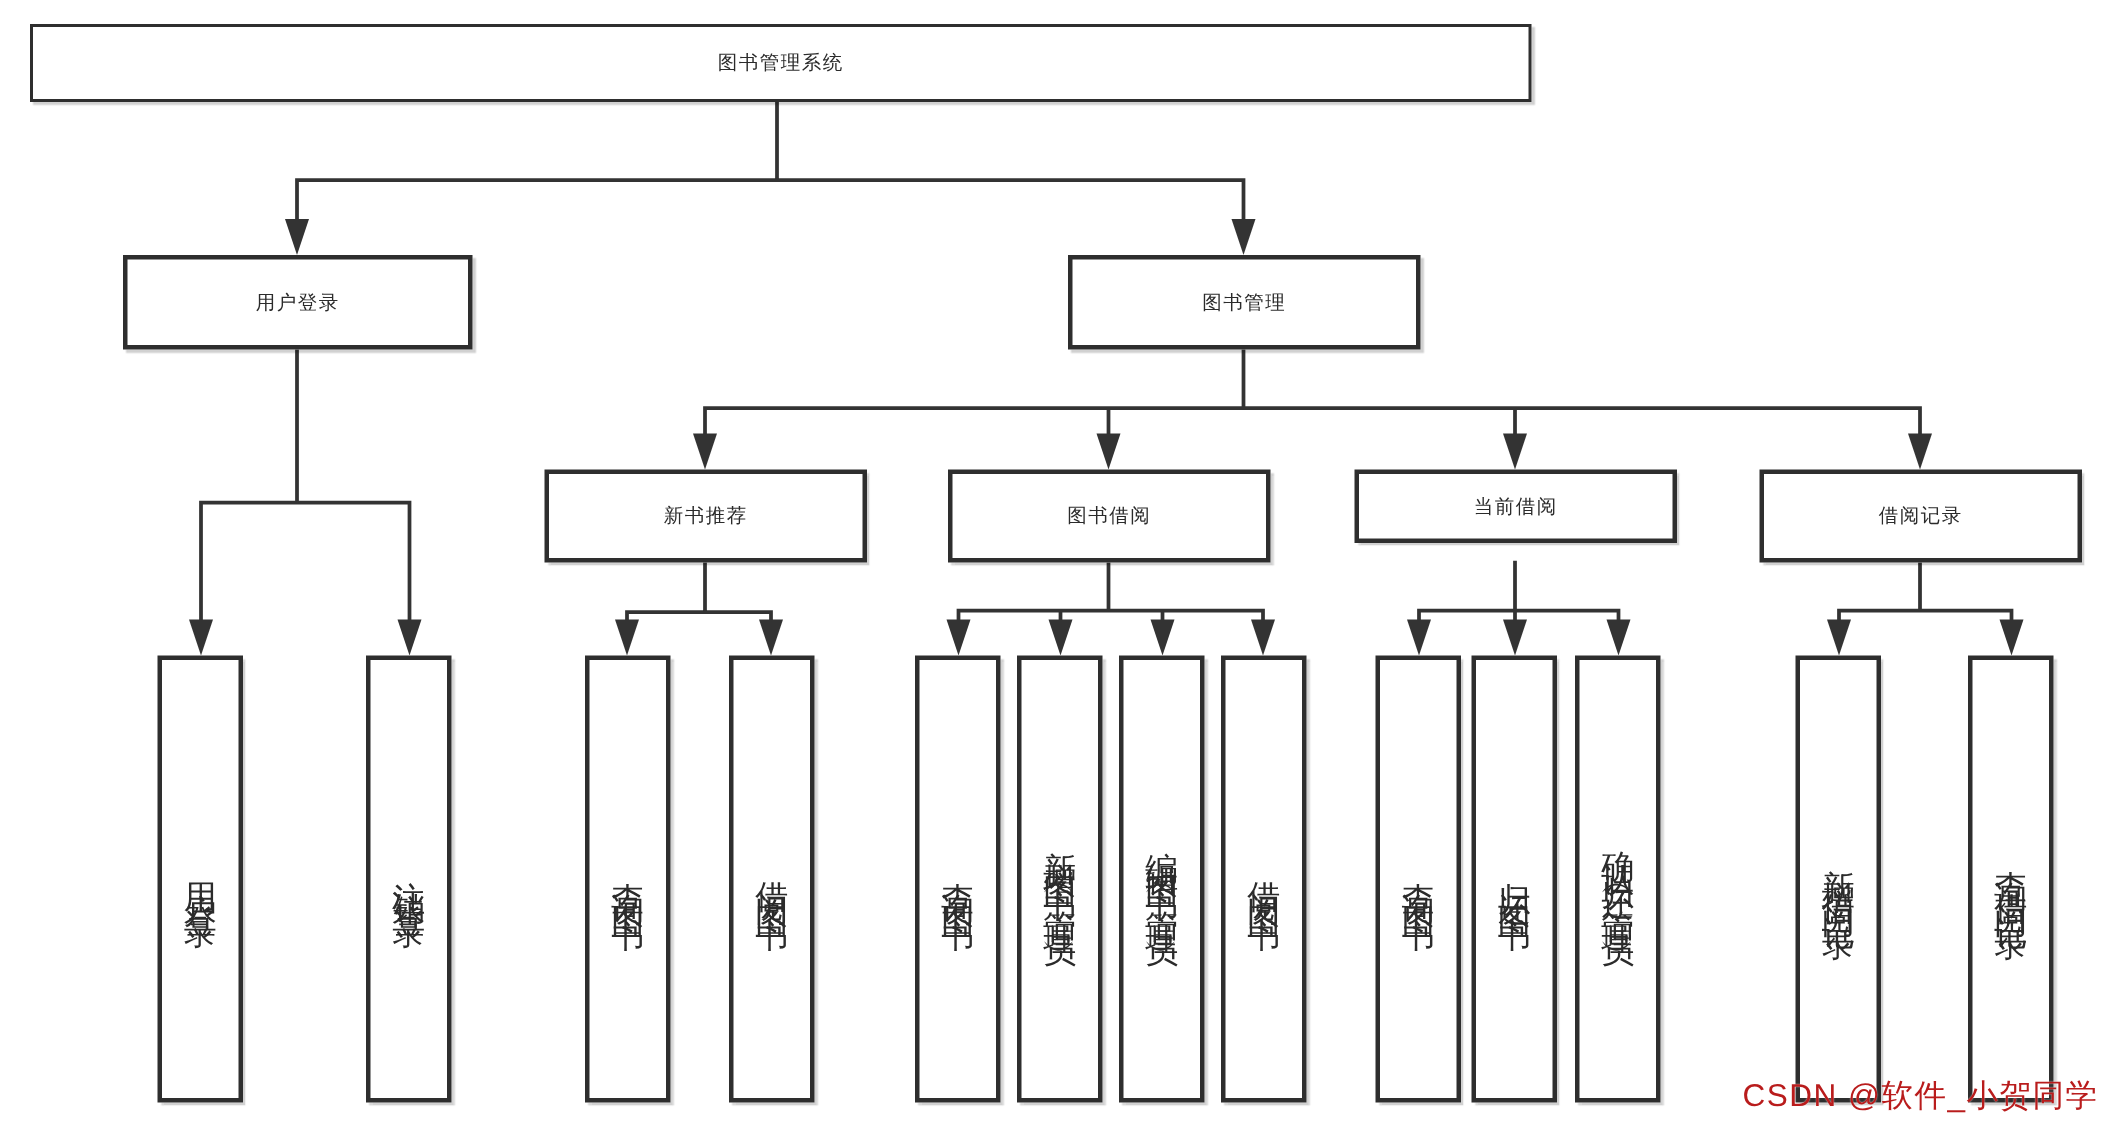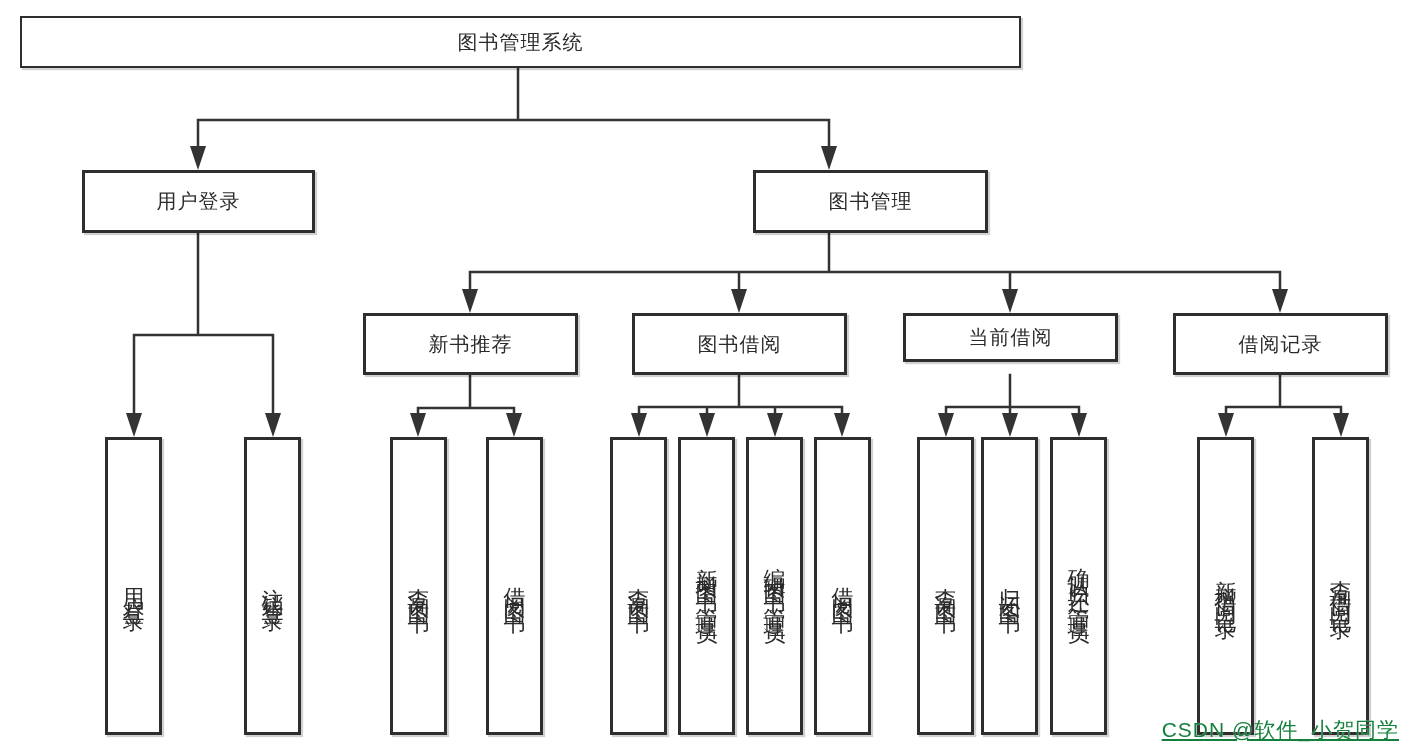--- a/index.html
+++ b/index.html
@@ -17,36 +17,35 @@
     position:absolute;
     background:#ffffff;
     border:3px solid #2e2e2e;
     box-shadow:2px 2px 1px rgba(0,0,0,0.18);
     display:flex;align-items:center;justify-content:center;
     color:#2b2b2b;
     z-index:2;
     box-sizing:border-box;
   }
   .node.root{border-width:2px;}
-  .node .hlabel{font-size:20px;letter-spacing:1px;}
+  .node .hlabel{font-size:13px;letter-spacing:1px;}
   .node .vlabel{
     writing-mode:vertical-rl;
     font-size:22px;
     letter-spacing:8px;
     line-height:1;
   }
   .watermark{
     position:absolute;
     right:6px;bottom:3px;
     font-size:21px;
-    color:#15803d;
+    color:#b91c1c;
     letter-spacing:1px;
     z-index:5;
     text-shadow:0 0 1px rgba(255,255,255,0.8);
-    text-decoration:underline;
   }
 </style>
 </head>
 <body>
 
 <div class="stage">
 
   <svg class="connectors" width="1405" height="747" viewBox="0 0 1405 747">
 
     <g>
@@ -97,21 +96,21 @@
     </g>
   </svg>
 
   <div class="node root" style="left:20px;top:16px;width:1001px;height:52px">
     <span class="hlabel">图书管理系统</span>
   </div>
 
   <div class="node" style="left:82px;top:170px;width:233px;height:63px">
     <span class="hlabel">用户登录</span>
   </div>
-  <div class="node" style="left:753px;top:170px;width:235px;height:63px">
+  <div class="node" style="left:712px;top:170px;width:235px;height:63px">
     <span class="hlabel">图书管理</span>
   </div>
 
   <div class="node" style="left:363px;top:313px;width:215px;height:62px">
     <span class="hlabel">新书推荐</span>
   </div>
   <div class="node" style="left:632px;top:313px;width:215px;height:62px">
     <span class="hlabel">图书借阅</span>
   </div>
   <div class="node" style="left:903px;top:313px;width:215px;height:49px">

